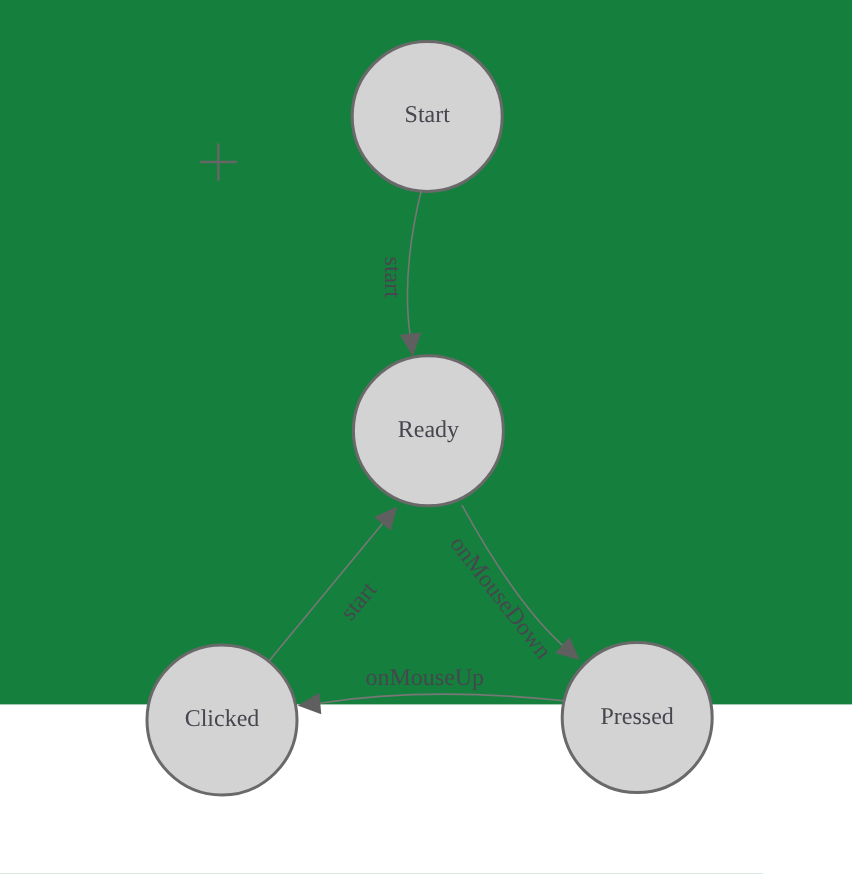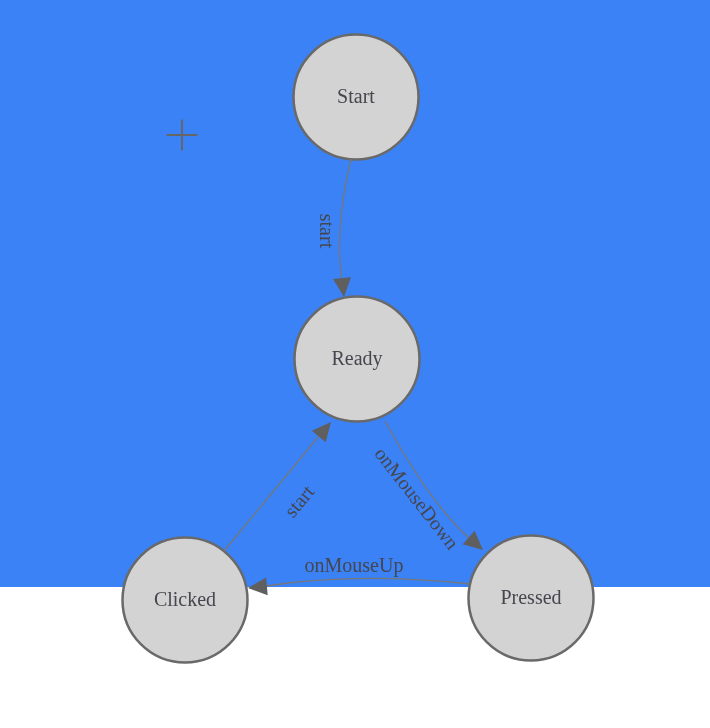--- a/index.html
+++ b/index.html
@@ -8,21 +8,21 @@
     background: #ffffff;
     width: 710px;
     height: 728px;
     overflow: hidden;
     font-family: "Liberation Serif", "DejaVu Serif", serif;
   }
   .canvas-wrap {
     position: relative;
     width: 710px;
     height: 587px;
-    background: #3b82f6;
+    background: #15803d;
   }
   svg { display: block; }
   .node-label, .edge-label {
     font-family: "Liberation Serif", "DejaVu Serif", serif;
     -webkit-user-select: none;
     user-select: none;
   }
 </style>
 </head>
 <body>

